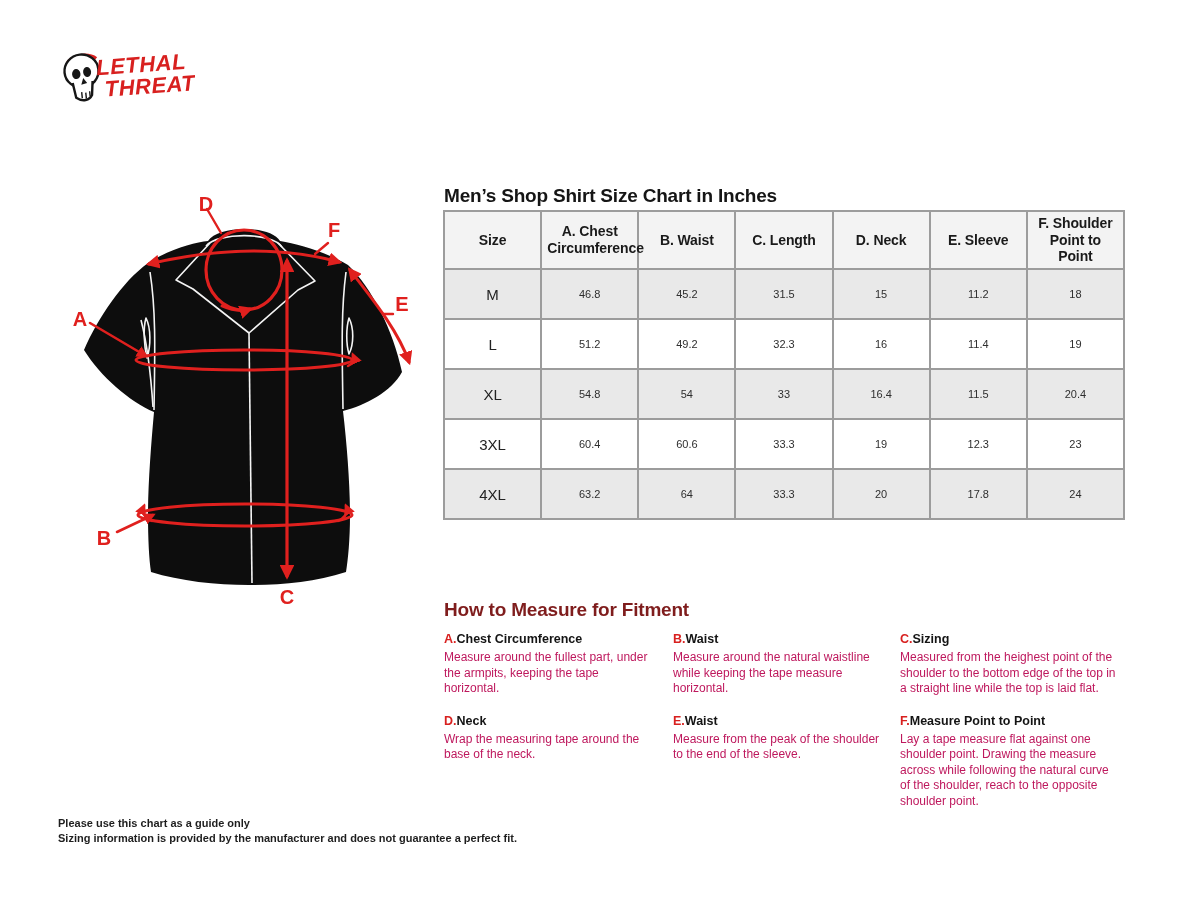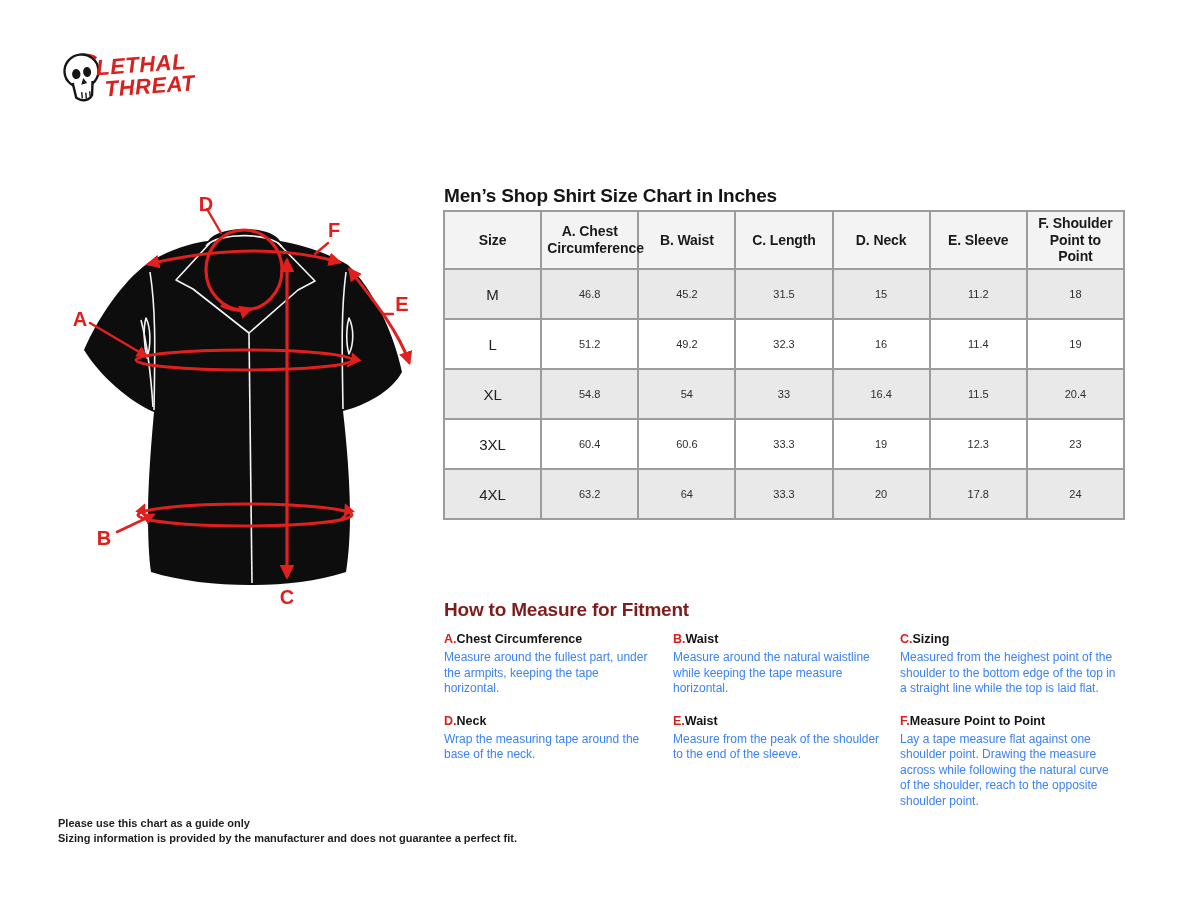--- a/index.html
+++ b/index.html
@@ -37,21 +37,21 @@
   .measure h2{
     margin:0 0 11px 0;font-size:19px;font-weight:bold;letter-spacing:-0.2px;color:#7f1d1d;
   }
   .measure-grid{
     display:grid;grid-template-columns:229px 227px 234px;row-gap:17px;
   }
   .measure-item{padding-right:16px;}
   .measure-item h3{margin:0 0 4px 0;font-size:12.5px;font-weight:bold;color:#141414;}
   .measure-item h3 .ltr{color:#d8201f;}
   .measure-item h3 .nm{}
-  .measure-item p{margin:0;font-size:12px;line-height:15.5px;color:#3b82f6;}
+  .measure-item p{margin:0;font-size:12px;line-height:15.5px;color:#be185d;}
   
   .disclaimer{
     position:absolute;left:58px;top:816px;font-size:11px;font-weight:600;
     line-height:14.5px;color:#1e1e1e;
   }
 </style>
 </head>
 <body>
 
 <div class="page">

